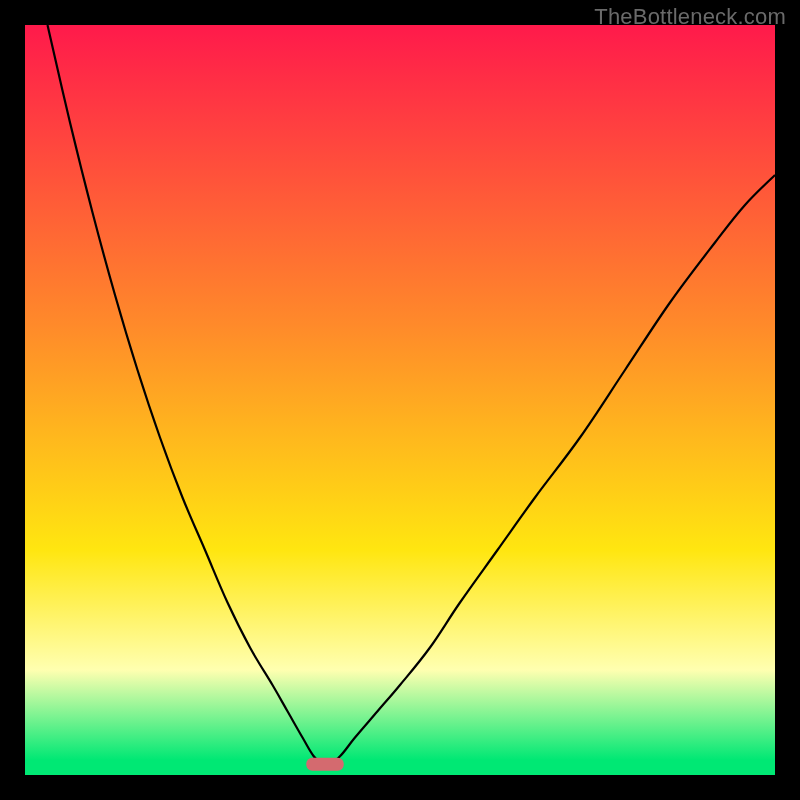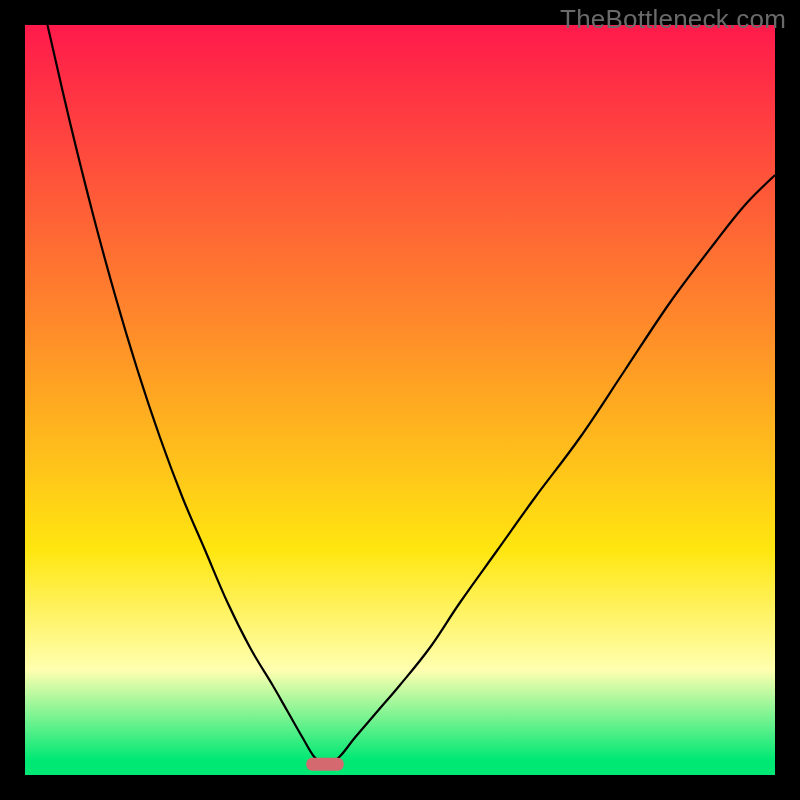--- a/index.html
+++ b/index.html
@@ -23,21 +23,21 @@
     top: 25px;
     width: 750px;
     height: 750px;
     overflow: hidden;
   }
   .watermark {
     position: absolute;
     top: 4px;
     right: 14px;
     color: #6a6a6a;
-    font-size: 26px;
+    font-size: 22px;
     font-weight: 500;
     letter-spacing: 0.2px;
     user-select: none;
   }
 </style>
 </head>
 <body>
 
 <div class="outer">
   <div class="plot">

